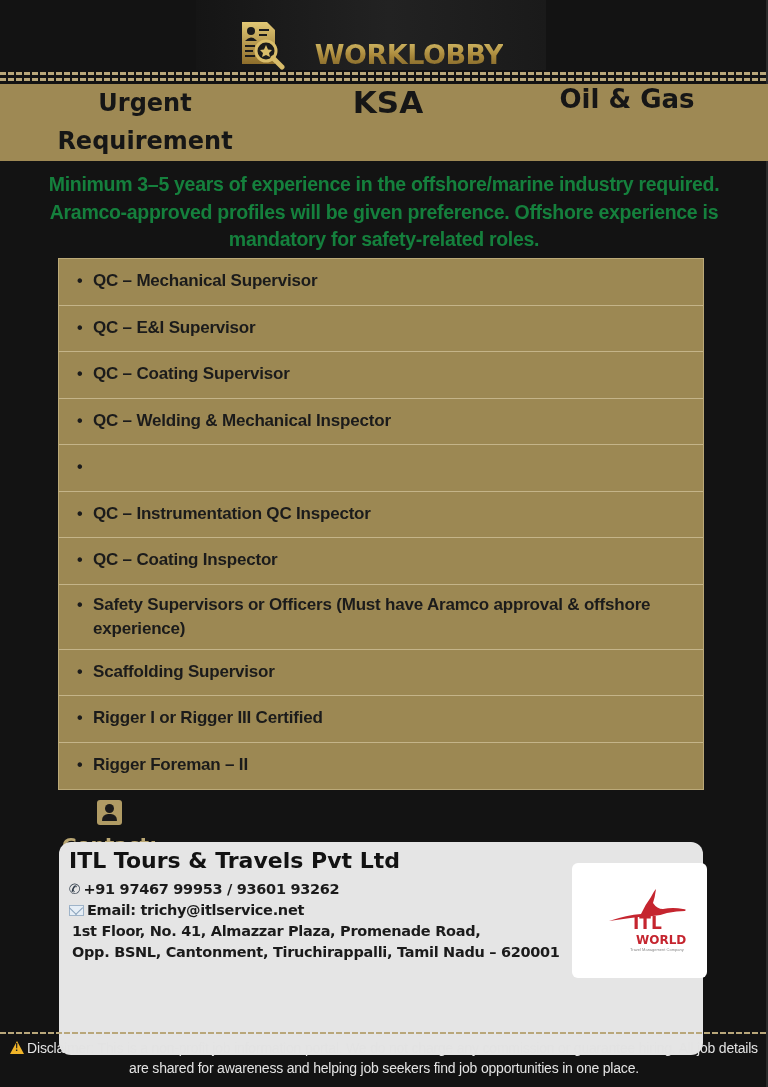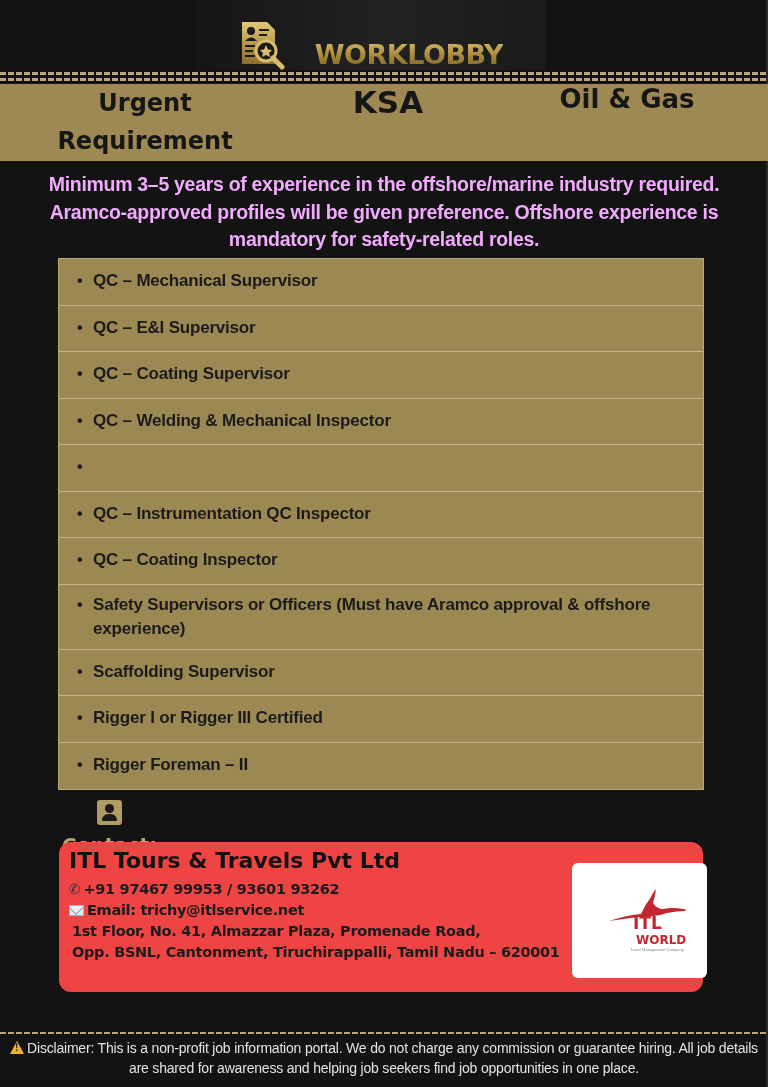--- a/index.html
+++ b/index.html
@@ -27,21 +27,21 @@
     position: absolute; left: 0; top: 84px; width: 768px; height: 77px;
     background: #9e8954; display: flex; align-items: flex-start;
   }
   .hb-cell { flex: 1; text-align: center; font-family: "DejaVu Sans", sans-serif; font-weight: bold; color: #161616; }
   .hb-urgent { font-size: 24px; line-height: 38px; flex: 0 0 290px; }
   .hb-ksa { font-size: 31px; flex: 0 0 196px; }
   .hb-sector { font-size: 26px; flex: 0 0 282px; }
 
   .intro {
     position: absolute; left: 10px; top: 171px; width: 748px;
-    text-align: center; color: #f0abfc; font-weight: bold; font-size: 19.5px; line-height: 27.5px;
+    text-align: center; color: #15803d; font-weight: bold; font-size: 19.5px; line-height: 27.5px;
     letter-spacing: -0.3px;
   }
 
   .jobs {
     position: absolute; left: 58px; top: 258px; width: 646px;
     background: #9c8853; border: 1px solid #bba978;
   }
   .job {
     display: flex; align-items: flex-start; padding: 10px 14px 10px 18px;
     border-bottom: 1px solid #c4b489; min-height: 46.5px;
@@ -52,22 +52,22 @@
 
   .contact-head {
     position: absolute; left: 62px; top: 800px; display: flex; align-items: center; gap: 8px; flex-direction: column;
   }
   .contact-icon { width: 25px; height: 25px; background: #b09b64; border-radius: 3px; position: relative; }
   .contact-icon .h { position: absolute; left: 8px; top: 4px; width: 9px; height: 9px; border-radius: 50%; background: #1a1a1a; }
   .contact-icon .b { position: absolute; left: 5px; top: 14px; width: 15px; height: 7px; border-radius: 7px 7px 1px 1px; background: #1a1a1a; }
   .contact-label { font-family: "DejaVu Sans", sans-serif; font-weight: bold; font-size: 20px; color: #b8a572; }
 
   .contact-card {
-    position: absolute; left: 59px; top: 842px; width: 644px; height: 150px;
-    background: #ef4444; border-radius: 12px;
+    position: absolute; left: 59px; top: 842px; width: 644px; height: 213px;
+    background: #e5e5e5; border-radius: 12px;
   }
   .company { position: absolute; left: 10px; top: 6px; font-family: "DejaVu Sans", sans-serif; font-weight: bold; font-size: 22px; color: #121212; }
   .c-line { position: absolute; left: 10px; font-size: 14.5px; font-weight: bold; color: #1b1b1b; font-family: "DejaVu Sans", sans-serif; letter-spacing: -0.3px; white-space: nowrap; }
   .c-phone { top: 39px; }
   .c-email { top: 60px; }
   .c-addr1 { top: 81px; left: 13px; }
   .c-addr2 { top: 102px; left: 13px; }
   .ic { display: inline-block; margin-right: 3px; }
   .phone-ic { color: #2f3b49; font-size: 14px; }
   .mail-ic { display: inline-block; width: 15px; height: 11px; background: #e6eef6; border: 1px solid #9fb4c9; position: relative; vertical-align: -1px; margin-right: 3px; }

